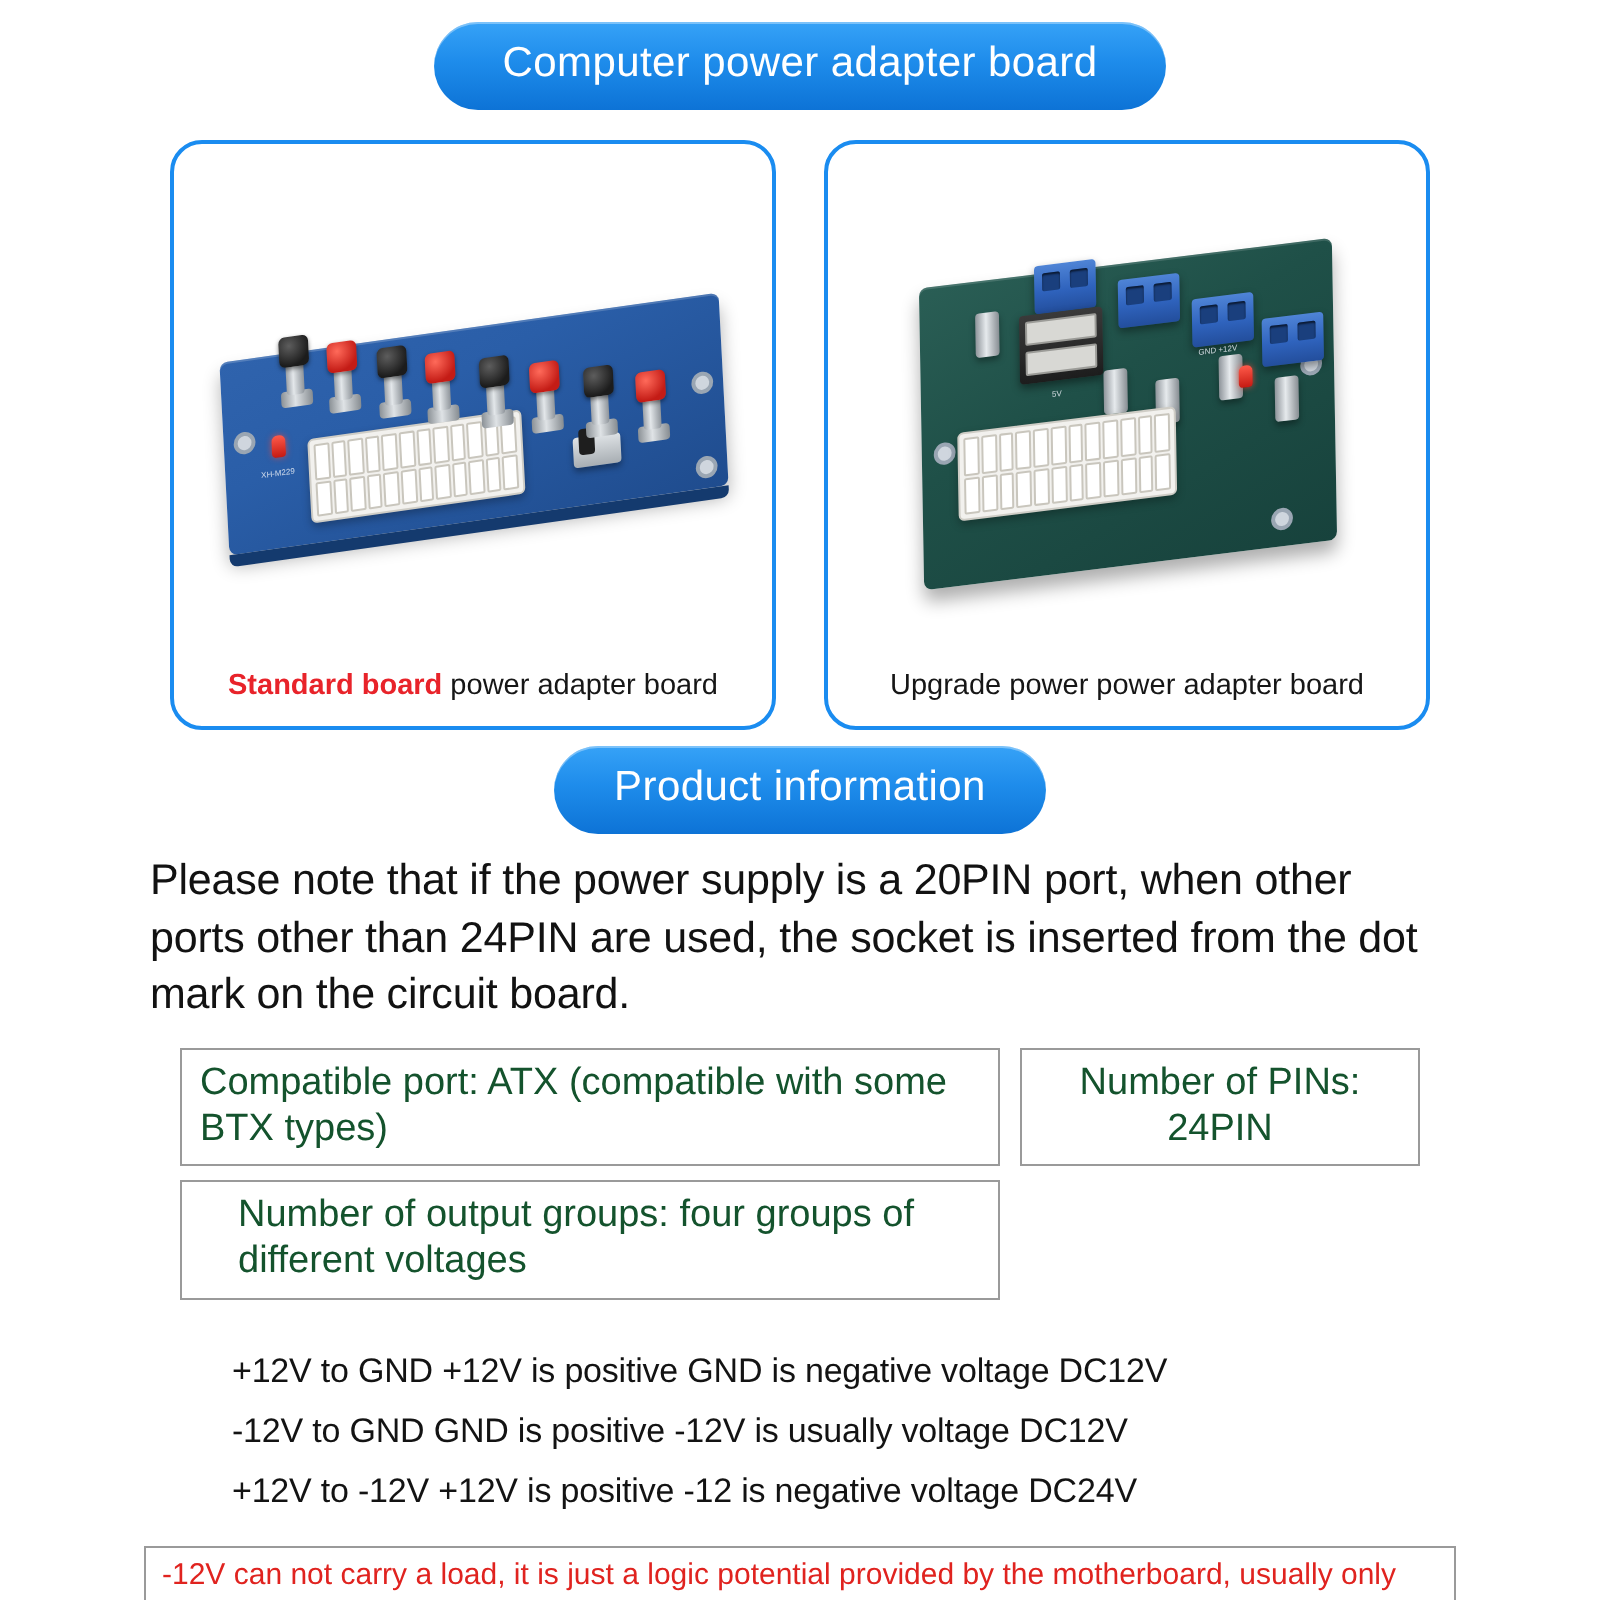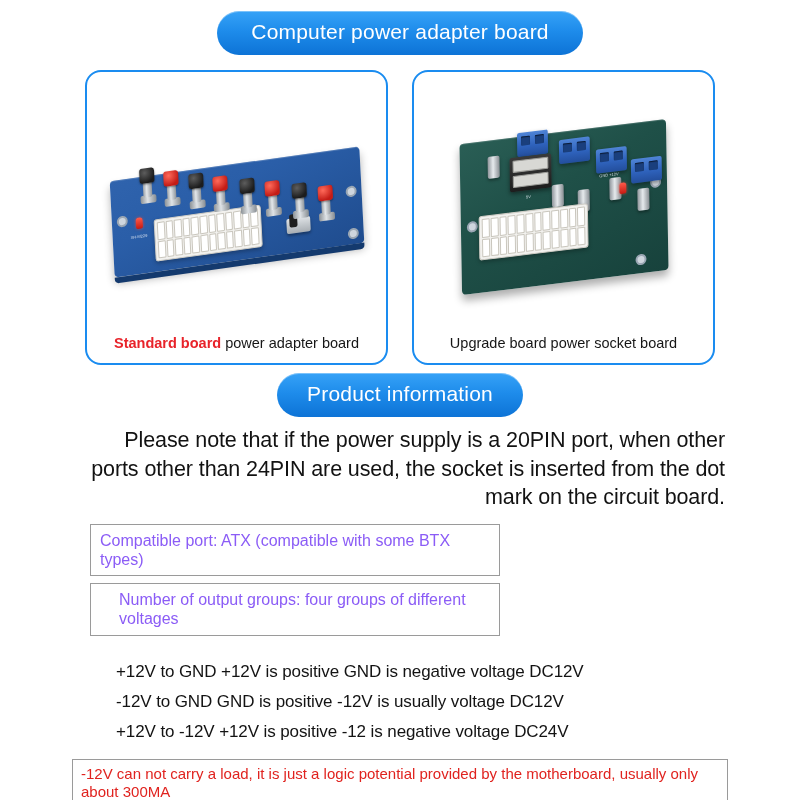--- a/index.html
+++ b/index.html
@@ -251,37 +251,36 @@
   }
 
   
   .note-para {
     margin: 9px auto 0 auto;
     width: 650px;
     font-size: 21.5px;
     line-height: 1.33;
     color: #121212;
     letter-spacing: -0.1px;
-    text-align: right;
   }
 
   
   .spec-table {
     width: 620px;
     margin: 12px auto 0 auto;
   }
   .spec-row {
     display: flex;
     gap: 10px;
     margin-bottom: 7px;
   }
   .spec-cell {
     border: 1px solid #9a9a9a;
-    font-size: 16px;
-    color: #8b5cf6;
+    font-size: 19px;
+    color: #14532d;
     box-sizing: border-box;
     display: flex;
     align-items: center;
     padding: 6px 9px;
     line-height: 1.2;
   }
   .spec-cell.left  { width: 410px; text-align: left; }
   .spec-cell.right { width: 200px; justify-content: center; text-align: center; }
   .spec-cell.tall  { min-height: 40px; padding-left: 28px; }
 
@@ -459,34 +458,35 @@
             <div class="atx-pin"></div>
               <div class="atx-pin"></div>
               <div class="atx-pin"></div>
             <div class="atx-pin"></div>
               <div class="atx-pin"></div>
               <div class="atx-pin"></div>
           </div>
         </div>
       </div>
     </div>
-    <div class="panel-caption cap-black">Upgrade board power socket board</div>
+    <div class="panel-caption cap-black">Upgrade power power adapter board</div>
   </div>
 
 </div>
 
 <div class="pill-row">
   <div class="pill" id="product-info-pill">Product information</div>
 </div>
 
 <div class="note-para">Please note that if the power supply is a 20PIN port, when other ports other than 24PIN are used, the socket is inserted from the dot mark on the circuit board.</div>
 
 <div class="spec-table">
   <div class="spec-row">
     <div class="spec-cell left">Compatible port: ATX (compatible with some BTX types)</div>
+    <div class="spec-cell right">Number of PINs: 24PIN</div>
   </div>
   <div class="spec-row">
     <div class="spec-cell left tall">Number of output groups: four groups of different voltages</div>
   </div>
 </div>
 
 <div class="volt-list">
   <div class="volt-line">+12V to GND +12V is positive GND is negative voltage DC12V</div>
   <div class="volt-line">-12V to GND GND is positive -12V is usually voltage DC12V</div>
   <div class="volt-line">+12V to -12V +12V is positive -12 is negative voltage DC24V</div>

